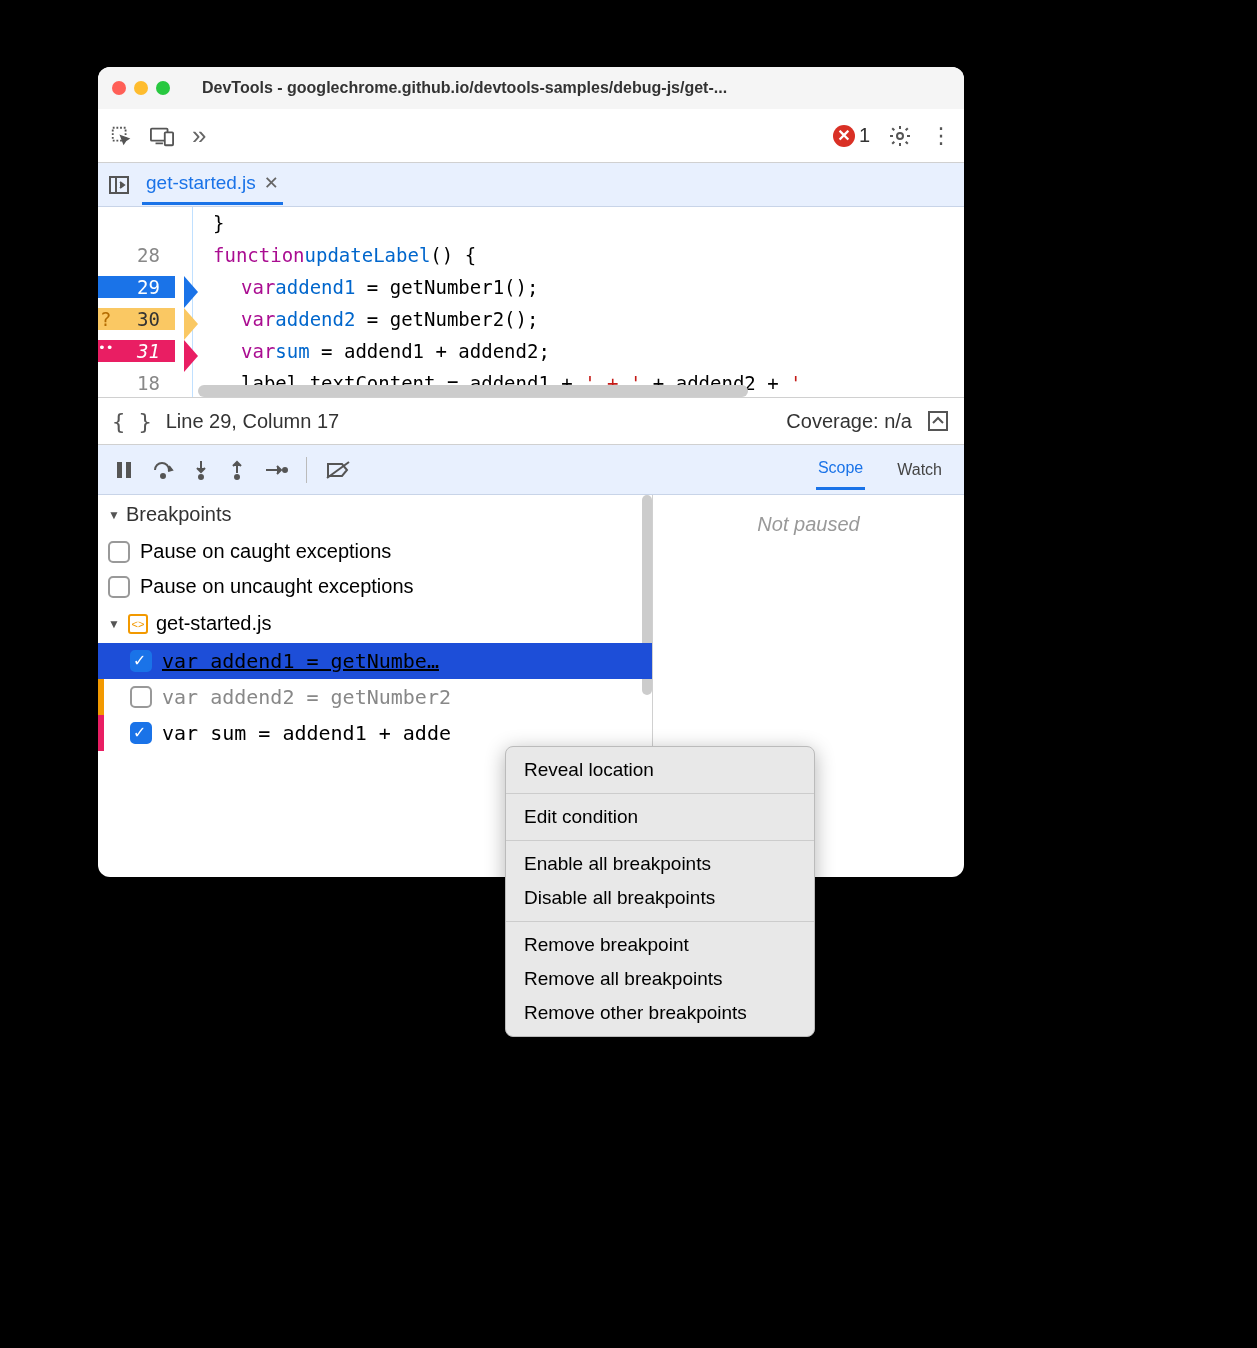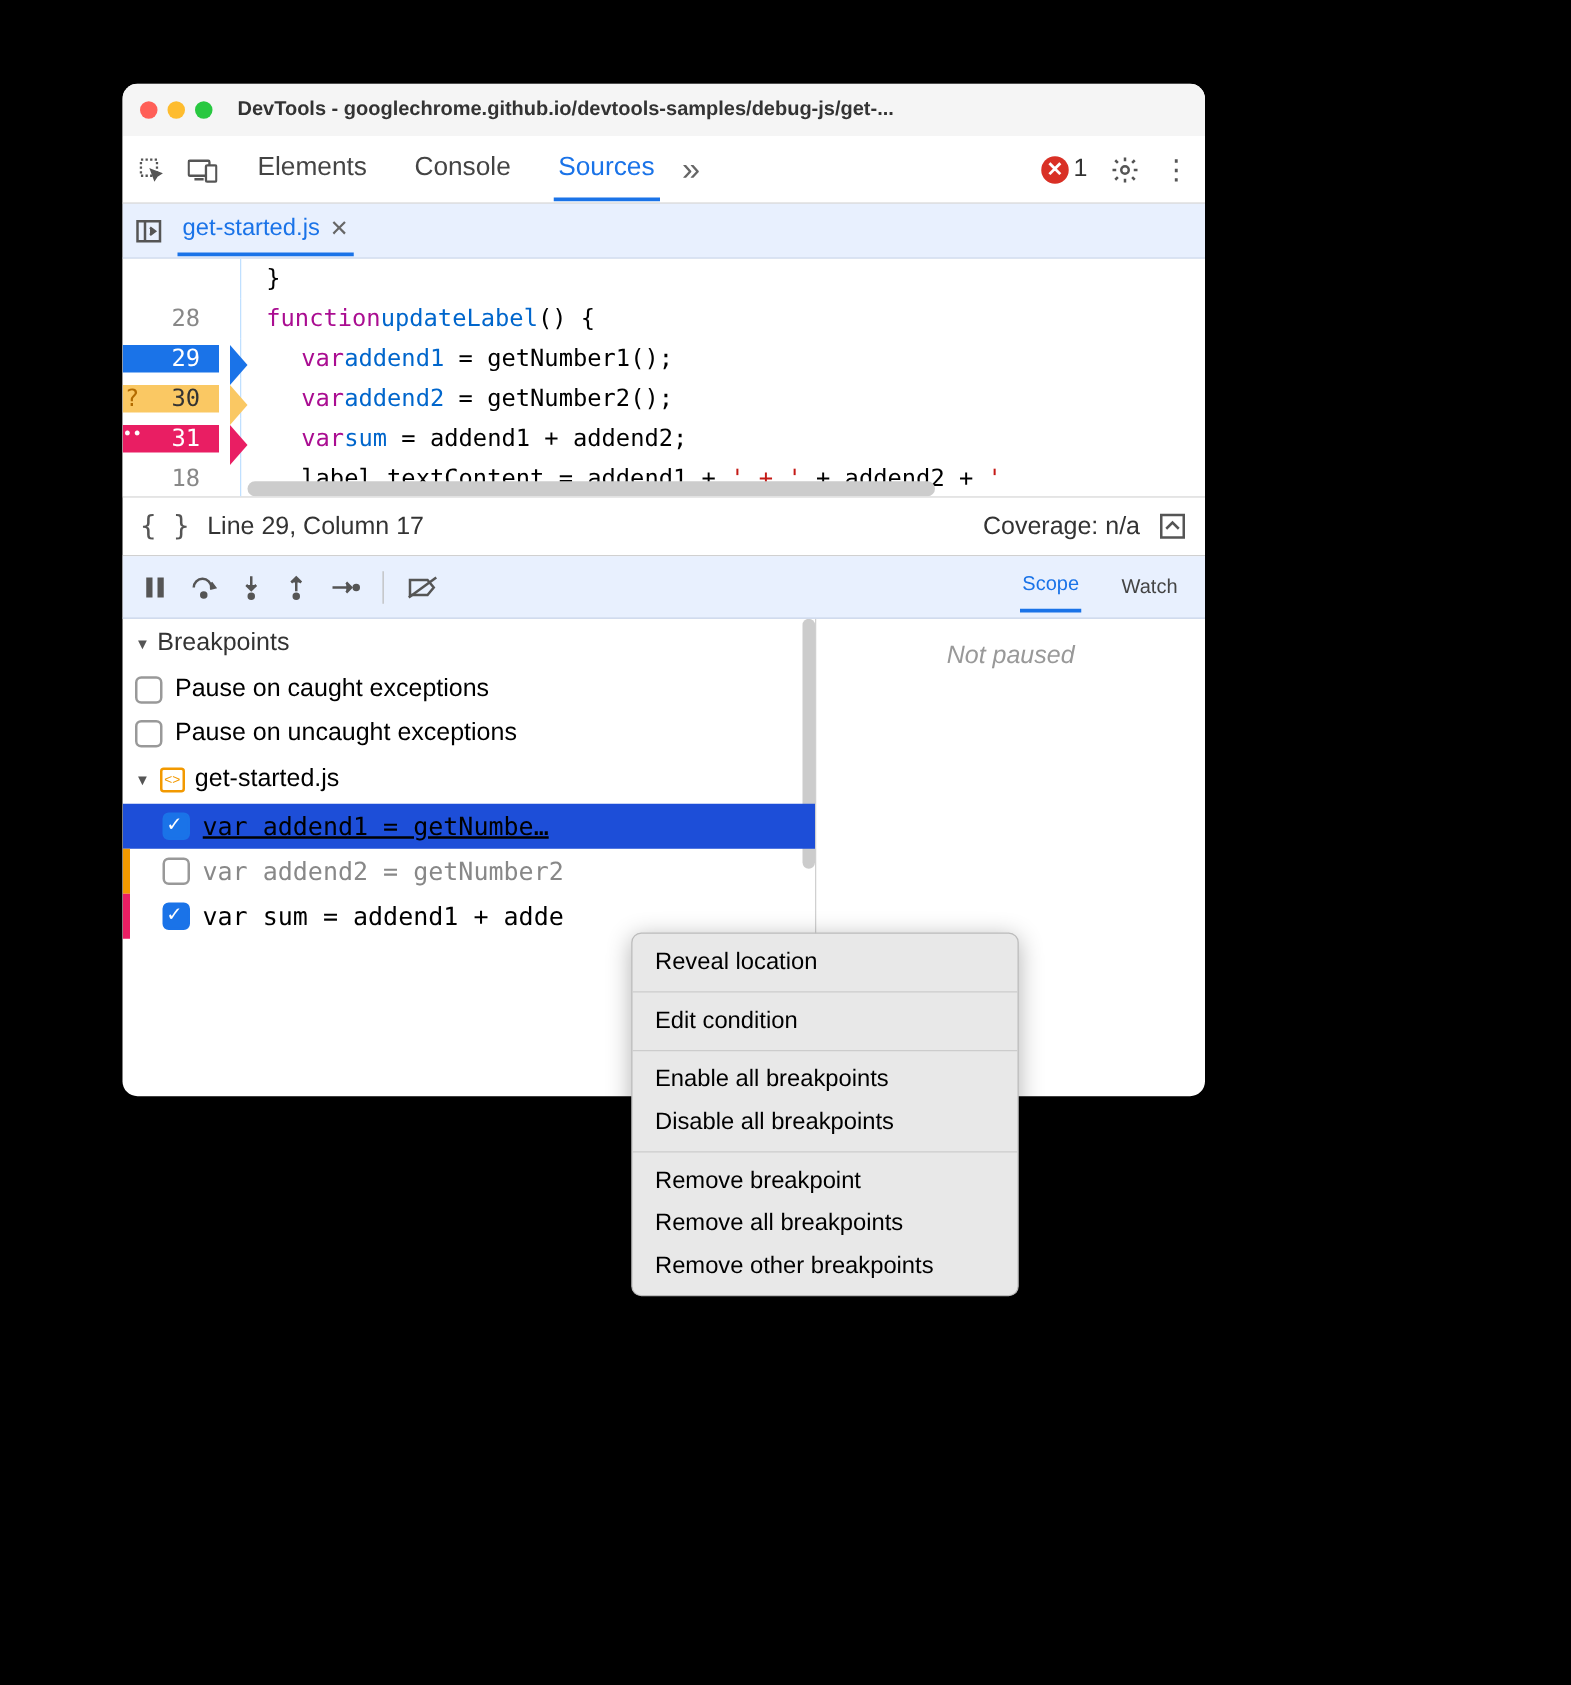--- a/index.html
+++ b/index.html
@@ -22,21 +22,21 @@
     box-shadow: 0 10px 40px rgba(0,0,0,0.5);
     display: flex;
     flex-direction: column;
   }
   .titlebar {
     height: 42px;
     background: #f5f5f5;
     display: flex;
     align-items: center;
     padding: 14px 14px;
-    gap: 12px;
+    gap: 24px;
   }
   .traffic { display: flex; gap: 8px; }
   .dot { width: 14px; height: 14px; border-radius: 50%; }
   .dot.red { background: #ff5f57; }
   .dot.yellow { background: #febc2e; }
   .dot.green { background: #28c840; }
   .title { font-size: 16px; font-weight: 600; color: #333; margin-left: 8px; white-space: nowrap; overflow: hidden; text-overflow: ellipsis; flex: 1; }
   .toolbar {
     height: 54px;
     background: #fff;
@@ -80,21 +80,21 @@
     font-family: Menlo, Consolas, monospace;
     font-size: 19px;
   }
   .code-line { display:flex; height: 32px; align-items:center; }
   .gutter { width: 90px; text-align: right; padding-right: 28px; color: #888; position:relative; }
   .gutter.bp-blue { background: linear-gradient(90deg, #1a73e8 0 86%, transparent 0); color:#fff; }
   .gutter.bp-blue::after { content:''; position:absolute; right:-10px; top:0; border-top:16px solid transparent; border-bottom:16px solid transparent; border-left:14px solid #1a73e8; }
   .gutter.bp-orange { background: linear-gradient(90deg, #fac863 0 86%, transparent 0); color:#333; }
   .gutter.bp-orange::after { content:''; position:absolute; right:-10px; top:0; border-top:16px solid transparent; border-bottom:16px solid transparent; border-left:14px solid #fac863; }
   .gutter.bp-orange::before { content:'?'; position:absolute; left:2px; color:#b36b00; }
-  .gutter.bp-pink { background: linear-gradient(90deg, #e91e63 0 86%, transparent 0); color:#fff; }
+  .gutter.bp-pink { background: linear-gradient(90deg, #e91e63 0 86%, transparent 0); color:#fff;font-style:italic; }
   .gutter.bp-pink::after { content:''; position:absolute; right:-10px; top:0; border-top:16px solid transparent; border-bottom:16px solid transparent; border-left:14px solid #e91e63; }
   .gutter.bp-pink::before { content:'••'; position:absolute; left:0px; color:#fff; font-size:13px; }
   .code-txt { padding-left: 20px; white-space: pre; border-left: 1px solid #c0e0ff; margin-left:4px; height:100%; display:flex; align-items:center; }
   .code-txt.indent { padding-left: 48px; }
   .kw { color: #aa0d91; }
   .fn { color: #0066cc; }
   .var { color: #0066cc; }
   .str { color: #c41a16; }
   .hscroll { position:absolute; bottom:0; left:100px; width:550px; height:12px; background:#ccc; border-radius:6px; }
   .status-bar {
@@ -172,25 +172,20 @@
           <path d="M12 12 l8 3 -3 2 -2 3z" fill="currentColor" stroke-dasharray="0"></path>
         </svg>
     </span>
     <span class="tb-icon">
       <svg width="24" height="22" viewBox="0 0 26 22" fill="none" stroke="currentColor" stroke-width="2">
           <rect x="1" y="3" width="18" height="13" rx="1"></rect>
           <path d="M6 19 h8"></path>
           <rect x="16" y="7" width="9" height="14" rx="1" fill="#fff"></rect>
         </svg>
     </span>
-    <div class="tabs-main">
-      <div class="tab-main">Elements</div>
-      <div class="tab-main">Console</div>
-      <div class="tab-main active">Sources</div>
-    </div>
     <span class="tb-icon" style="font-size:26px;color:#666;">»</span>
     <div class="tb-spacer"></div>
     <div class="err-badge">
       <div class="err-circ">✕</div>
       <span class="err-count">1</span>
     </div>
     <span class="tb-icon">
       <svg width="24" height="24" viewBox="0 0 24 24" fill="none" stroke="currentColor" stroke-width="2">
           <circle cx="12" cy="12" r="3"></circle>
           <path d="M12 2v3M12 19v3M4.2 4.2l2.1 2.1M17.7 17.7l2.1 2.1M2 12h3M19 12h3M4.2 19.8l2.1-2.1M17.7 6.3l2.1-2.1"></path>

